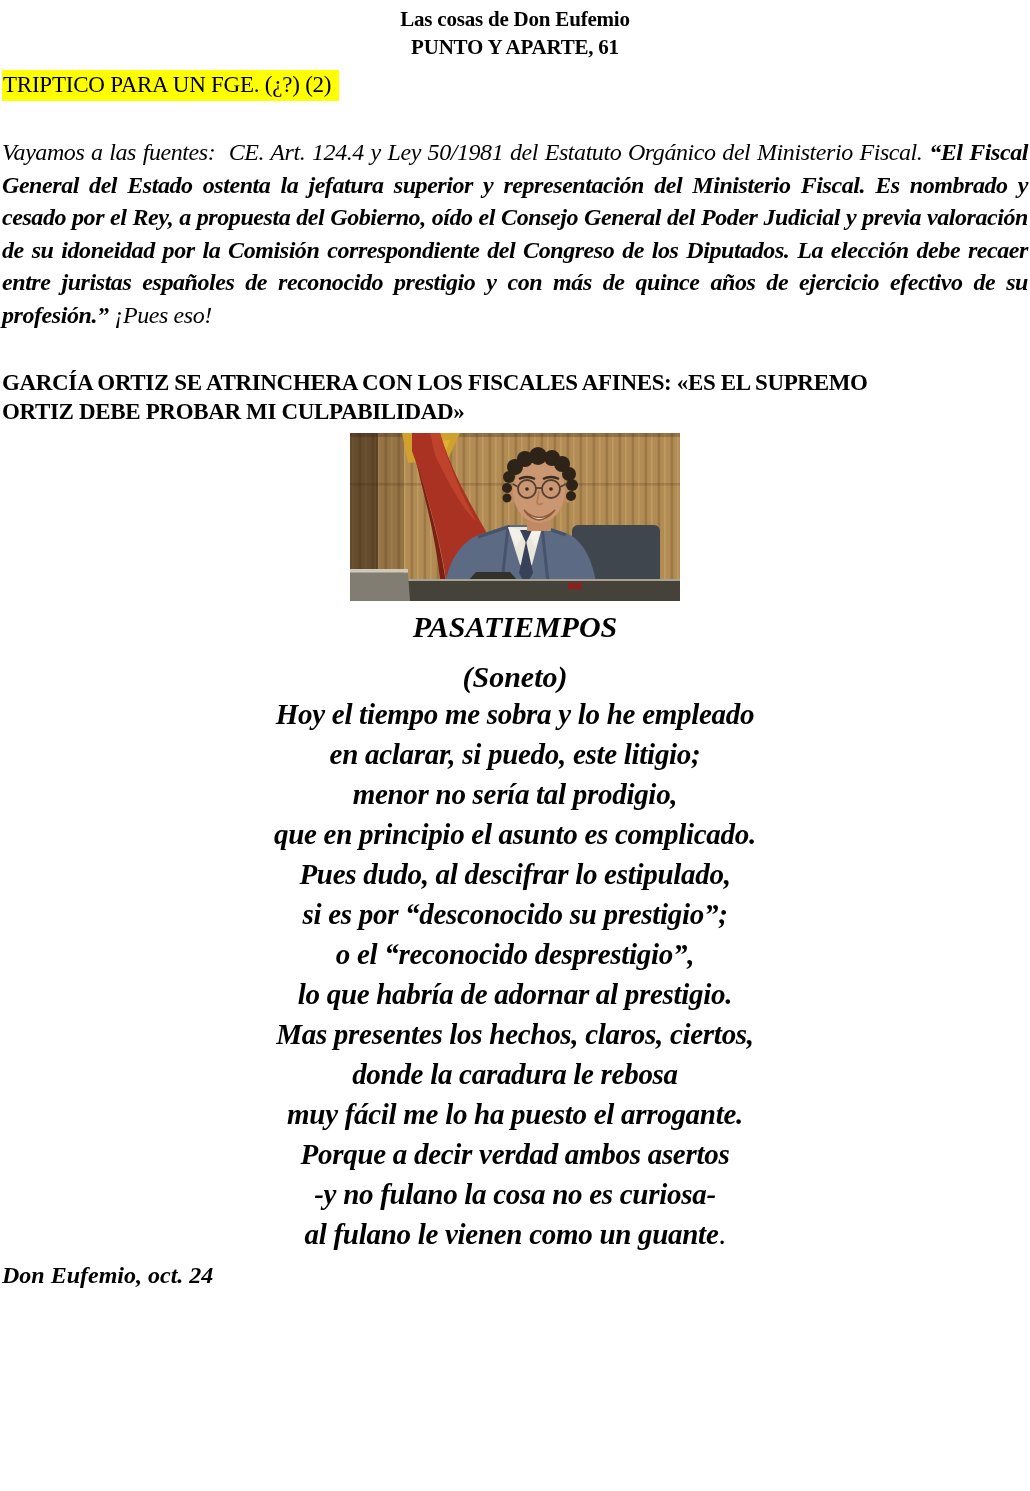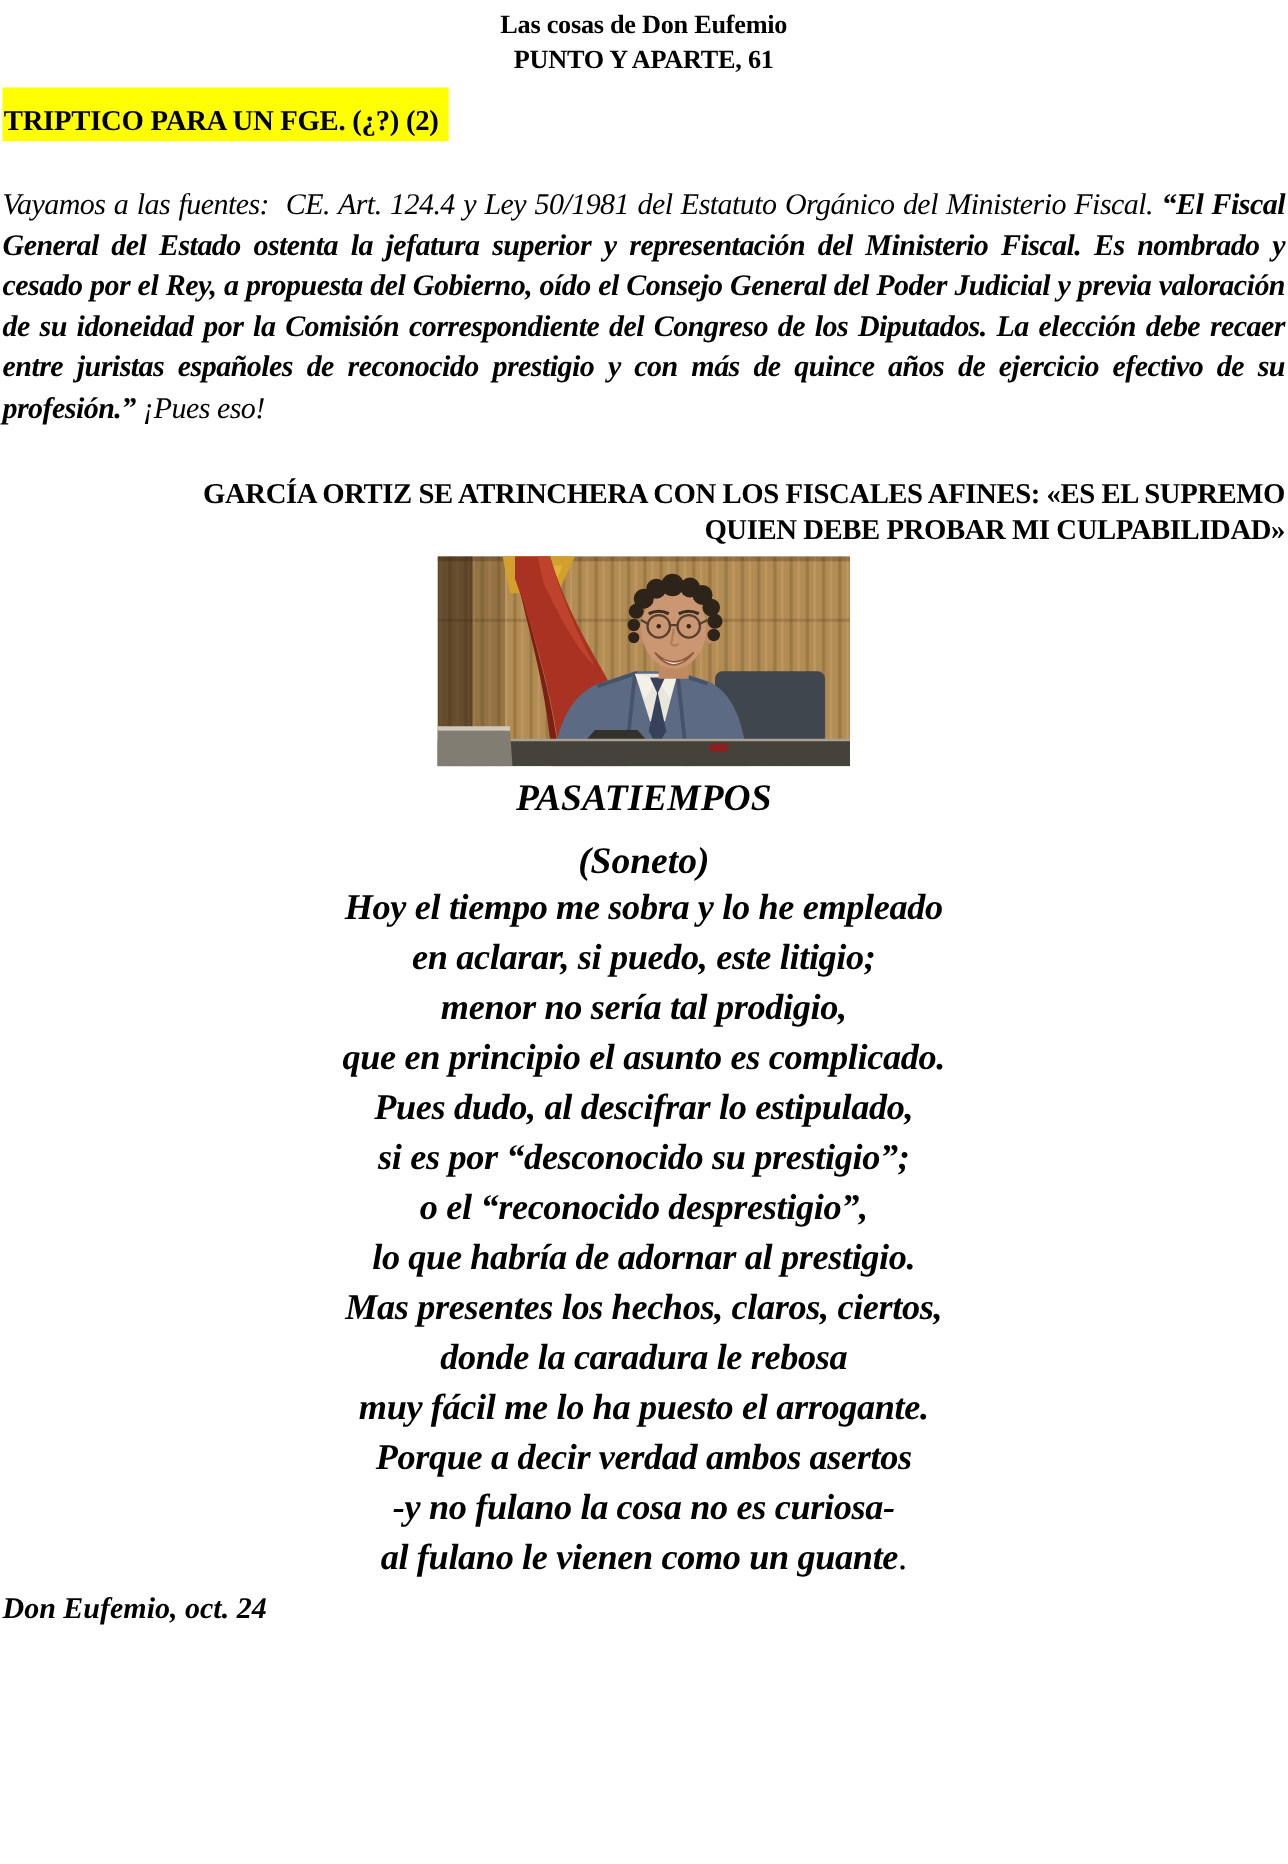--- a/index.html
+++ b/index.html
@@ -19,38 +19,38 @@
     text-align: center;
     font-weight: bold;
     font-size: 21px;
     line-height: 28px;
     letter-spacing: -0.01em;
   }
   .section-title-row { margin-top: 9px; }
   .section-highlight {
     display: inline-block;
     background: #ffff00;
-    font-weight: bold;
+    font-weight: normal;
     font-size: 23px;
     line-height: 30px;
-    padding: 12px 8px 1px 1px;
+    padding: 0 8px 1px 1px;
     letter-spacing: -0.01em;
   }
   .intro {
     margin: 35px 0 0 0;
     font-style: italic;
     font-size: 24px;
     line-height: 32.5px;
     text-align: justify;
     letter-spacing: -0.018em;
   }
   .intro .bold { font-weight: bold; }
   .headline {
     margin-top: 37px;
-    text-align: right;
+    text-align: left;
     font-weight: bold;
     font-size: 23px;
     line-height: 29px;
     letter-spacing: -0.015em;
   }
   .photo-wrap { text-align: center; margin-top: 7px; line-height: 0; }
   .photo { width: 330px; height: 168px; display: inline-block; }
   .poem-title {
     margin-top: 8px;
     text-align: center;
@@ -96,21 +96,21 @@
   <div class="doc-subtitle">PUNTO Y APARTE, 61</div>
 
   <div class="section-title-row">
     <span class="section-highlight">TRIPTICO PARA UN FGE. (¿?) (2)</span>
   </div>
 
   <p class="intro"><span>Vayamos a las fuentes:&nbsp; CE. Art. 124.4 y Ley 50/1981 del Estatuto Orgánico del Ministerio Fiscal. </span><span class="bold">“El Fiscal General del Estado ostenta la jefatura superior y representación del Ministerio Fiscal. Es nombrado y cesado por el Rey, a propuesta del Gobierno, oído el Consejo General del Poder Judicial y previa valoración de su idoneidad por la Comisión correspondiente del Congreso de los Diputados. La elección debe recaer entre juristas españoles de reconocido prestigio y con más de quince años de ejercicio efectivo de su profesión.” </span><span>¡Pues eso!</span></p>
 
   <div class="headline">
     <div>GARCÍA ORTIZ SE ATRINCHERA CON LOS FISCALES AFINES: «ES EL SUPREMO</div>
-    <div>QUIEN DEBE PROBAR MI CULPABILIDAD»</div>
+    <div>ORTIZ DEBE PROBAR MI CULPABILIDAD»</div>
   </div>
 
   <div class="photo-wrap">
     <svg class="photo" viewBox="0 0 330 168" role="img">
       <defs>
         <pattern id="wood" width="13" height="168" patternUnits="userSpaceOnUse">
           <rect width="13" height="168" fill="#b28c55"></rect>
           <rect x="2" width="1.6" height="168" fill="#c19a62"></rect>
           <rect x="8.6" width="2.6" height="168" fill="#9c7845"></rect>
         </pattern>

